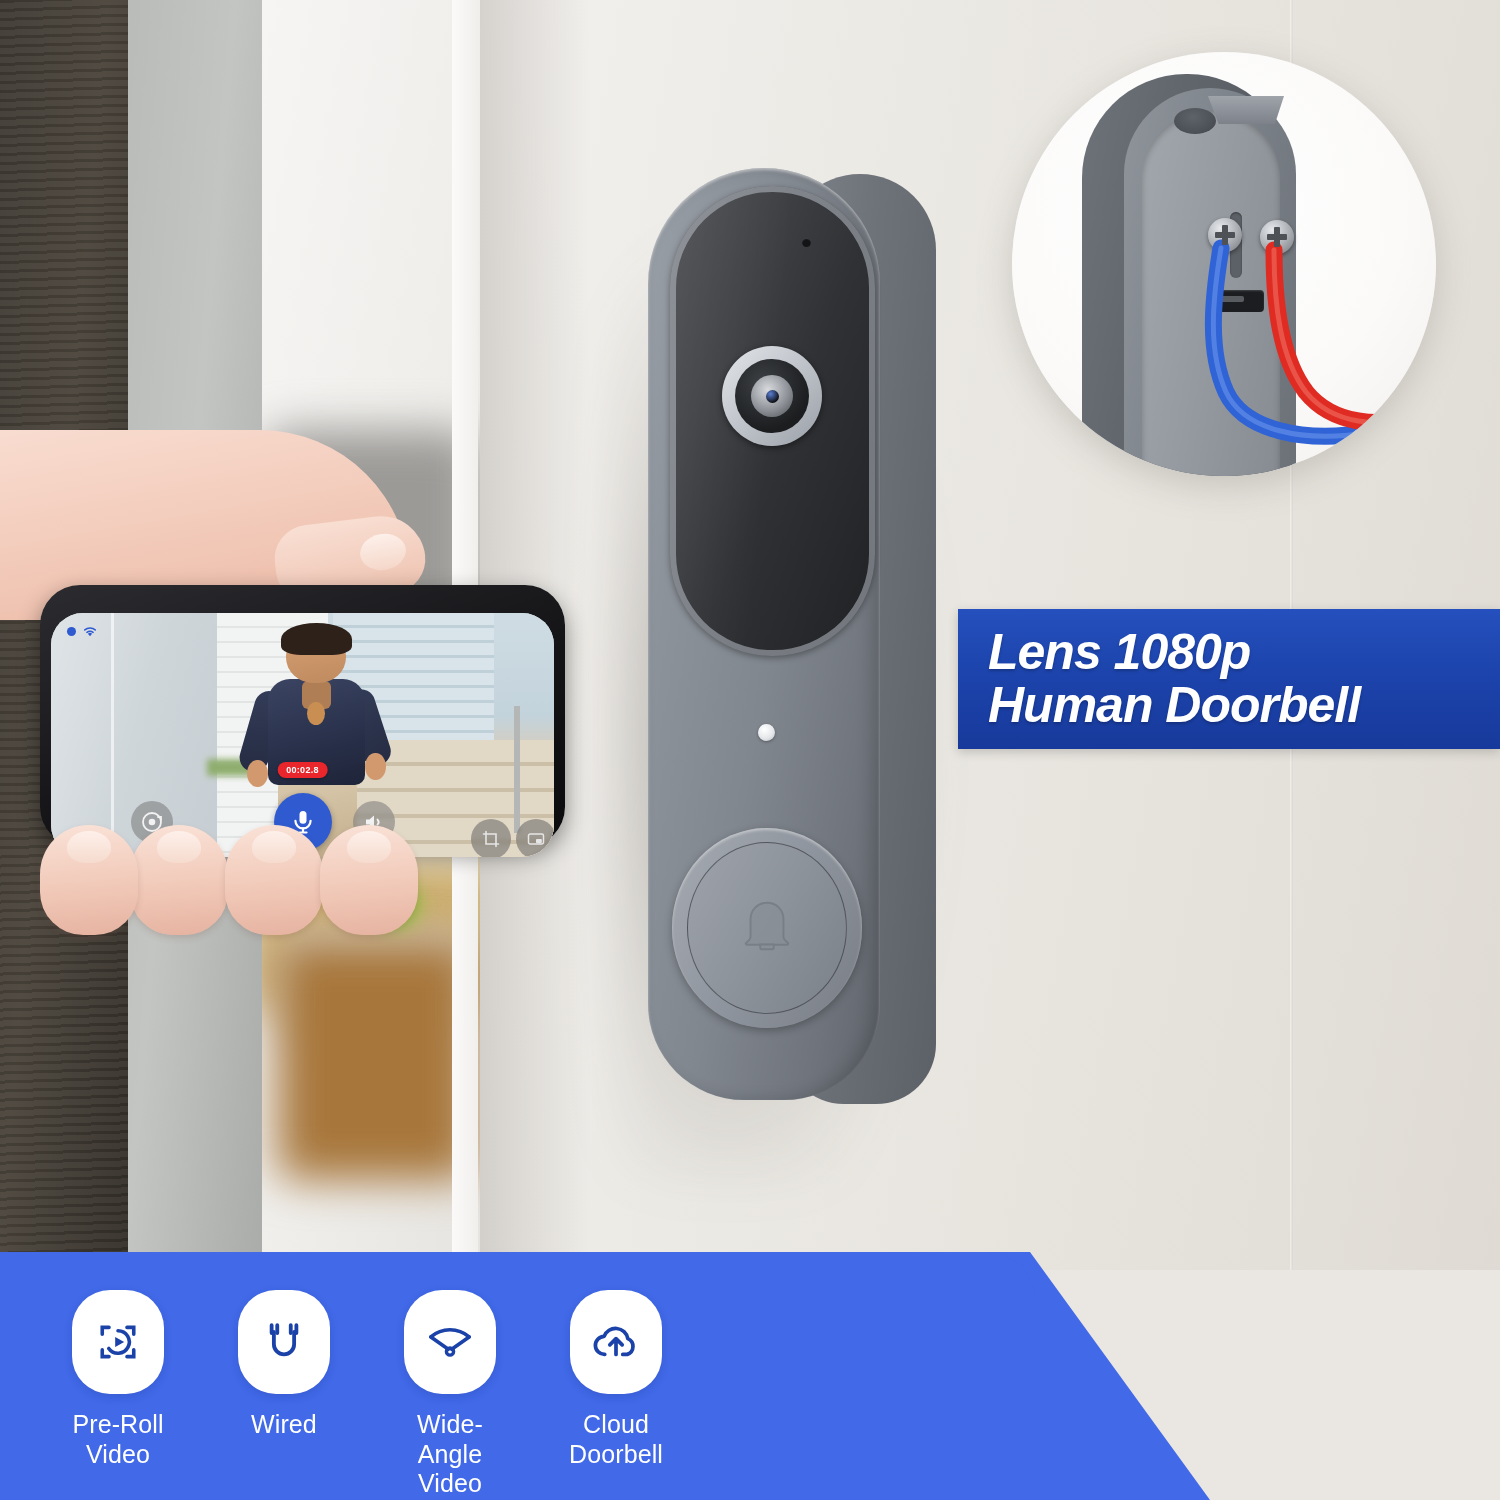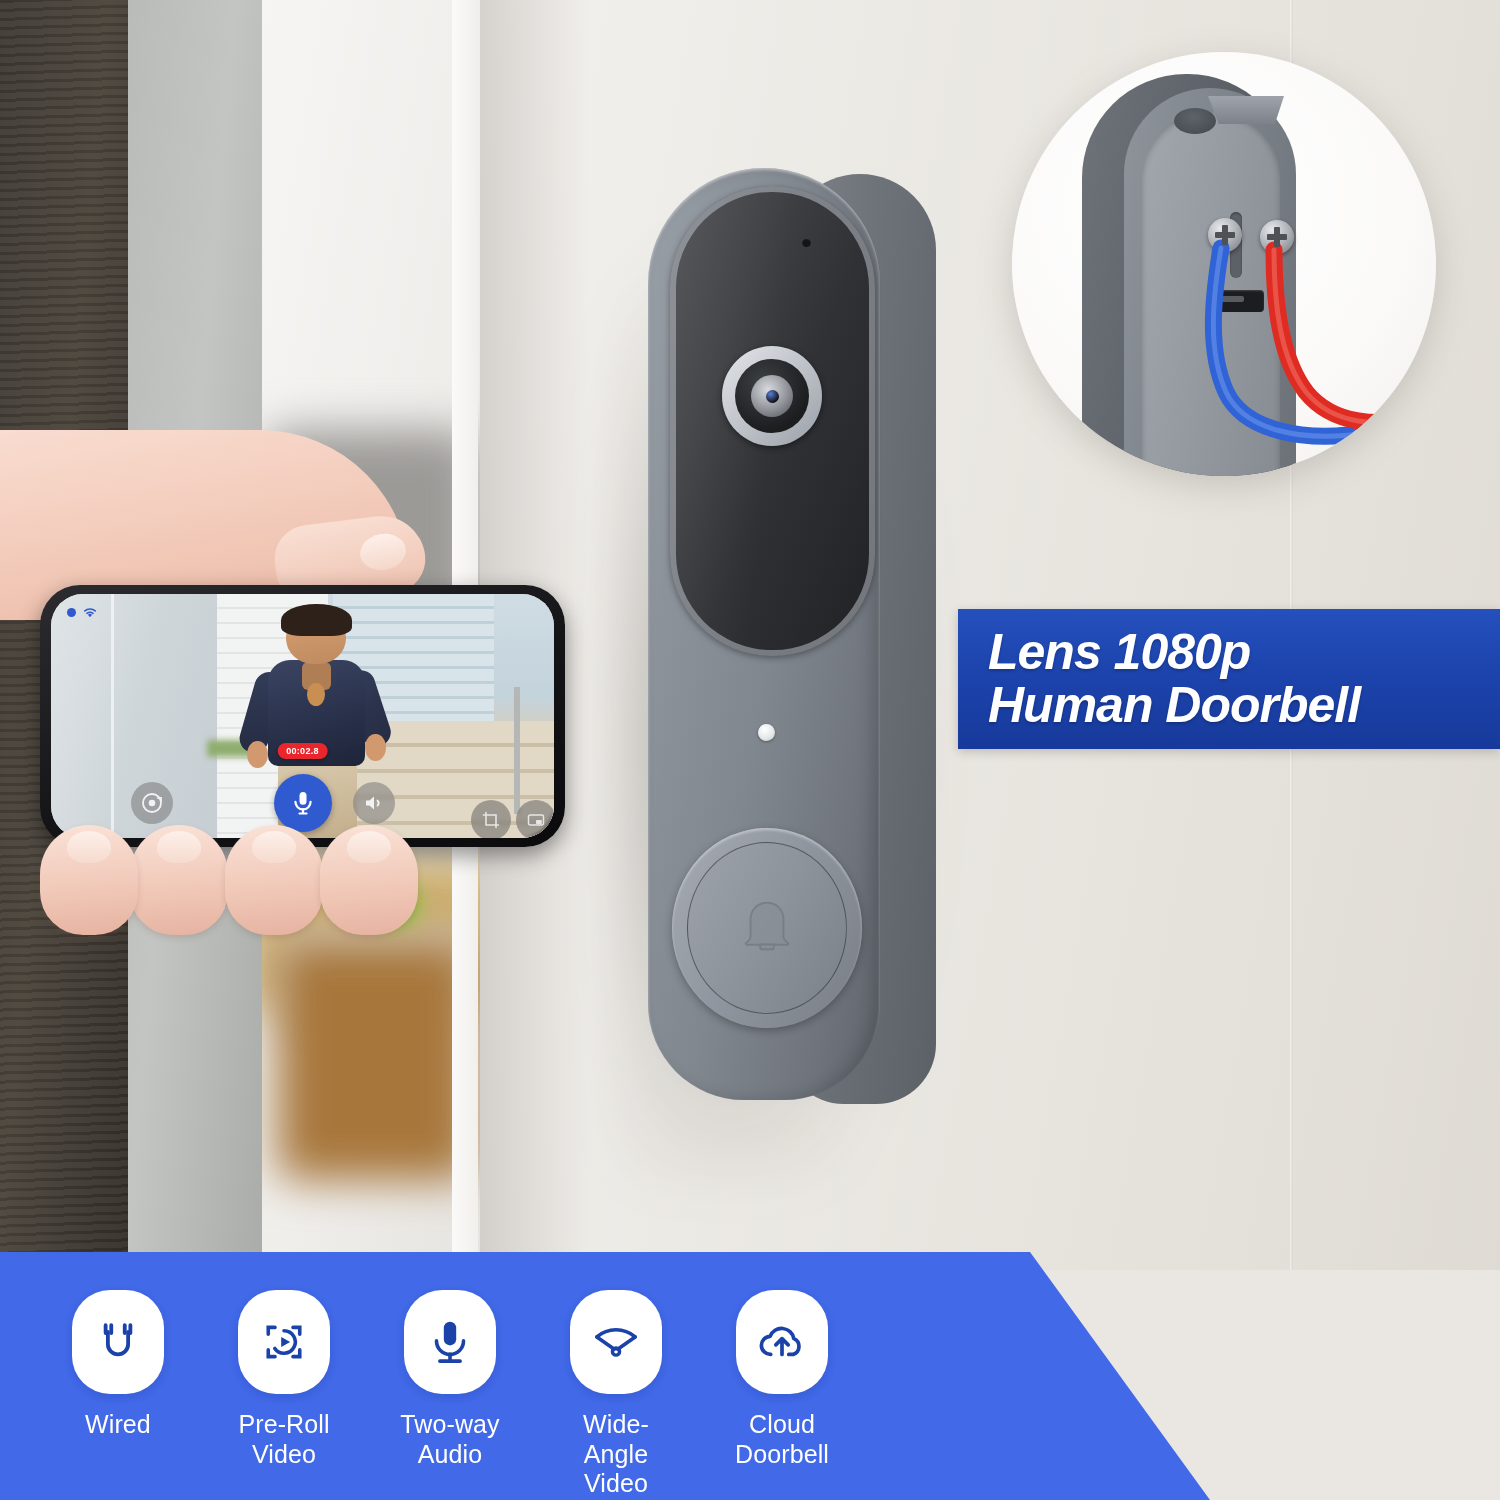--- a/index.html
+++ b/index.html
@@ -248,21 +248,21 @@
 
   .phone{
     position:absolute; left:60px; top:155px; width:525px; height:262px;
     border-radius:40px;
     background:linear-gradient(160deg,#2c2c30,#141417 55%,#0b0b0d);
     box-shadow:0 8px 22px rgba(0,0,0,.42);
     padding:9px 11px;
   }
   .phone-screen{
     position:relative; width:100%; height:100%; border-radius:32px;
-    overflow:hidden; background:#cfd6da;
+    overflow:hidden; background:#cfd6da;margin-top:19px;
   }
   
   .vid-left{
     position:absolute; left:0; top:0; width:33%; height:100%;
     background:linear-gradient(105deg,#dfe4e7 0%,#cfd6da 50%,#c7ced3 100%);
   }
   .vid-left::after{
     content:""; position:absolute; left:36%; top:0; width:3px; height:100%;
     background:rgba(255,255,255,.6);
   }
@@ -578,58 +578,47 @@
         <div class="nailb"></div>
       </div>
   </div>
 </div>
 
 <div class="feature-bar"></div>
 <div class="feature-bar-round"></div>
 
 <div class="features">
 
-
-  <div class="feat">
-    <div class="feat-icon">
-      <svg width="54" height="54" viewBox="0 0 48 48">
-        <g stroke="#1a42a8" stroke-width="3.4" fill="none" stroke-linecap="round">
-          <path d="M15 15v11a9 9 0 0 0 18 0V15"></path>
-          <path d="M13 9v7M18 9v7M30 9v7M35 9v7"></path>
-        </g>
-      </svg>
-    </div>
-    <div class="feat-label">Wired</div>
-  </div>
 
   <div class="feat">
     <div class="feat-icon">
       <svg width="54" height="54" viewBox="0 0 48 48">
         <g stroke="#1a42a8" stroke-width="3.2" fill="none" stroke-linecap="round">
           <path d="M10 17v-6h6M38 17v-6h-6M10 31v6h6M38 31v6h-6"></path>
           <path d="M24 14a10 10 0 1 1-8.2 15.7"></path>
         </g>
         <path d="M21.5 19.5l8 4.5-8 4.5z" fill="#1a42a8"></path>
       </svg>
     </div>
     <div class="feat-label">Pre-Roll
 Video</div>
   </div>
 
   <div class="feat">
     <div class="feat-icon">
       <svg width="54" height="54" viewBox="0 0 48 48">
-        <rect x="18.5" y="6" width="11" height="21" rx="5.5" fill="#1a42a8"></rect>
-        <path d="M12 23a12 12 0 0 0 24 0" stroke="#1a42a8" stroke-width="3.2" fill="none" stroke-linecap="round"></path>
-        <path d="M24 35v6M15 41h18" stroke="#1a42a8" stroke-width="3.2" stroke-linecap="round"></path>
+        <g stroke="#1a42a8" stroke-width="3.4" fill="none" stroke-linecap="round">
+          <path d="M15 15v11a9 9 0 0 0 18 0V15"></path>
+          <path d="M13 9v7M18 9v7M30 9v7M35 9v7"></path>
+        </g>
       </svg>
     </div>
-    <div class="feat-label">Two-way
-Audio</div>
-  </div>
+    <div class="feat-label">Wired</div>
+  </div>
+
 
   <div class="feat">
     <div class="feat-icon">
       <svg width="54" height="54" viewBox="0 0 48 48">
         <g stroke="#1a42a8" stroke-width="3.2" fill="none" stroke-linecap="round">
           <path d="M7 19.5a26 26 0 0 1 34 0"></path>
           <path d="M7 19.5l15.5 11M41 19.5L25.5 30.5"></path>
         </g>
         <circle cx="24" cy="32.5" r="3.2" fill="none" stroke="#1a42a8" stroke-width="3"></circle>
       </svg>

